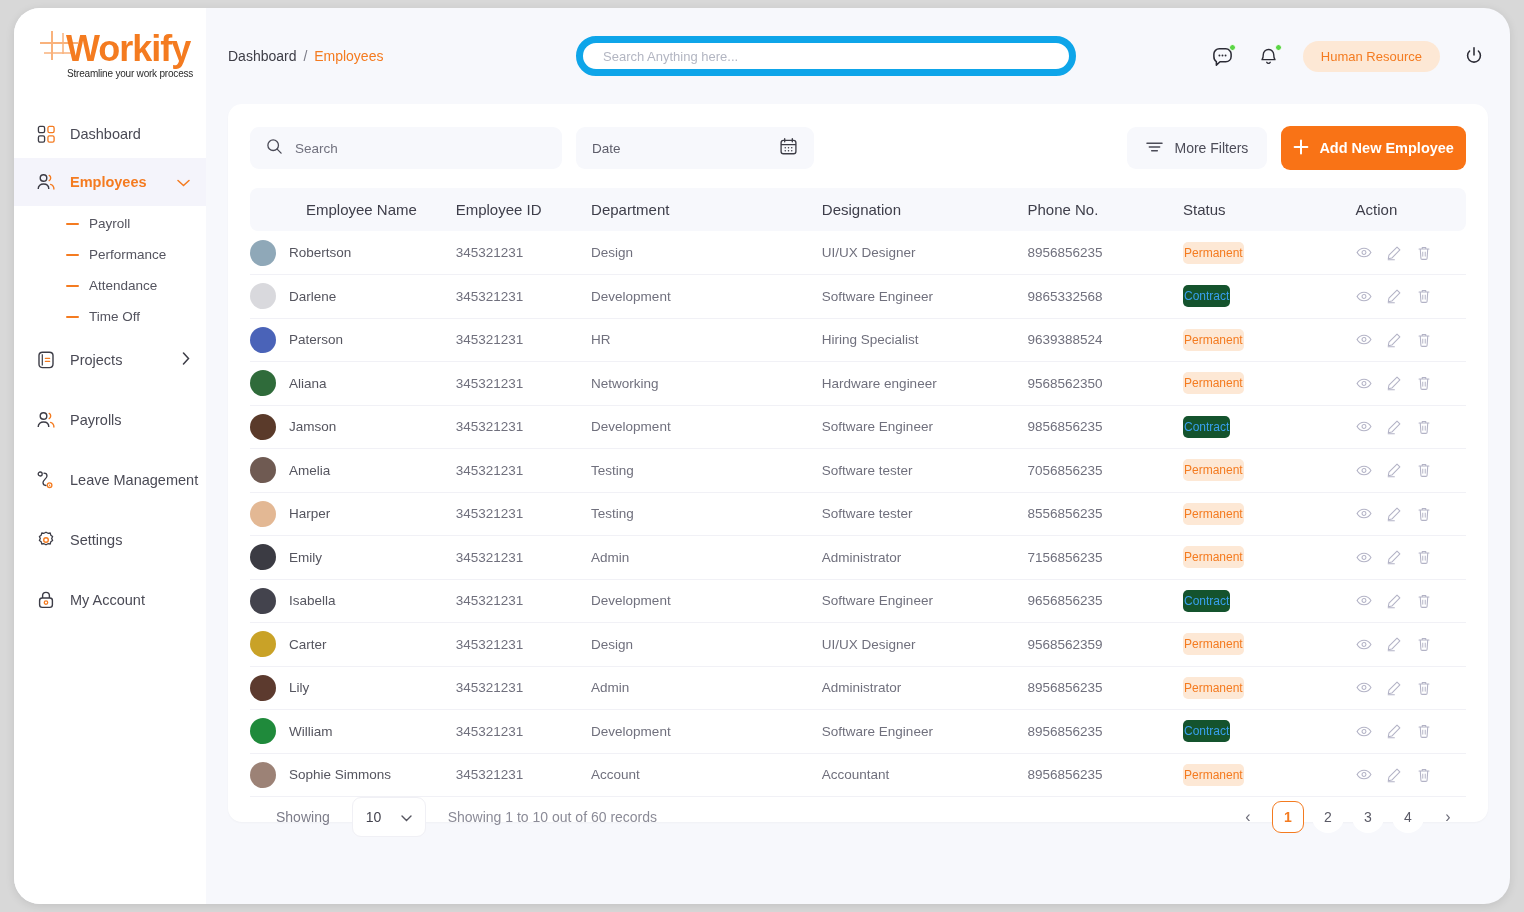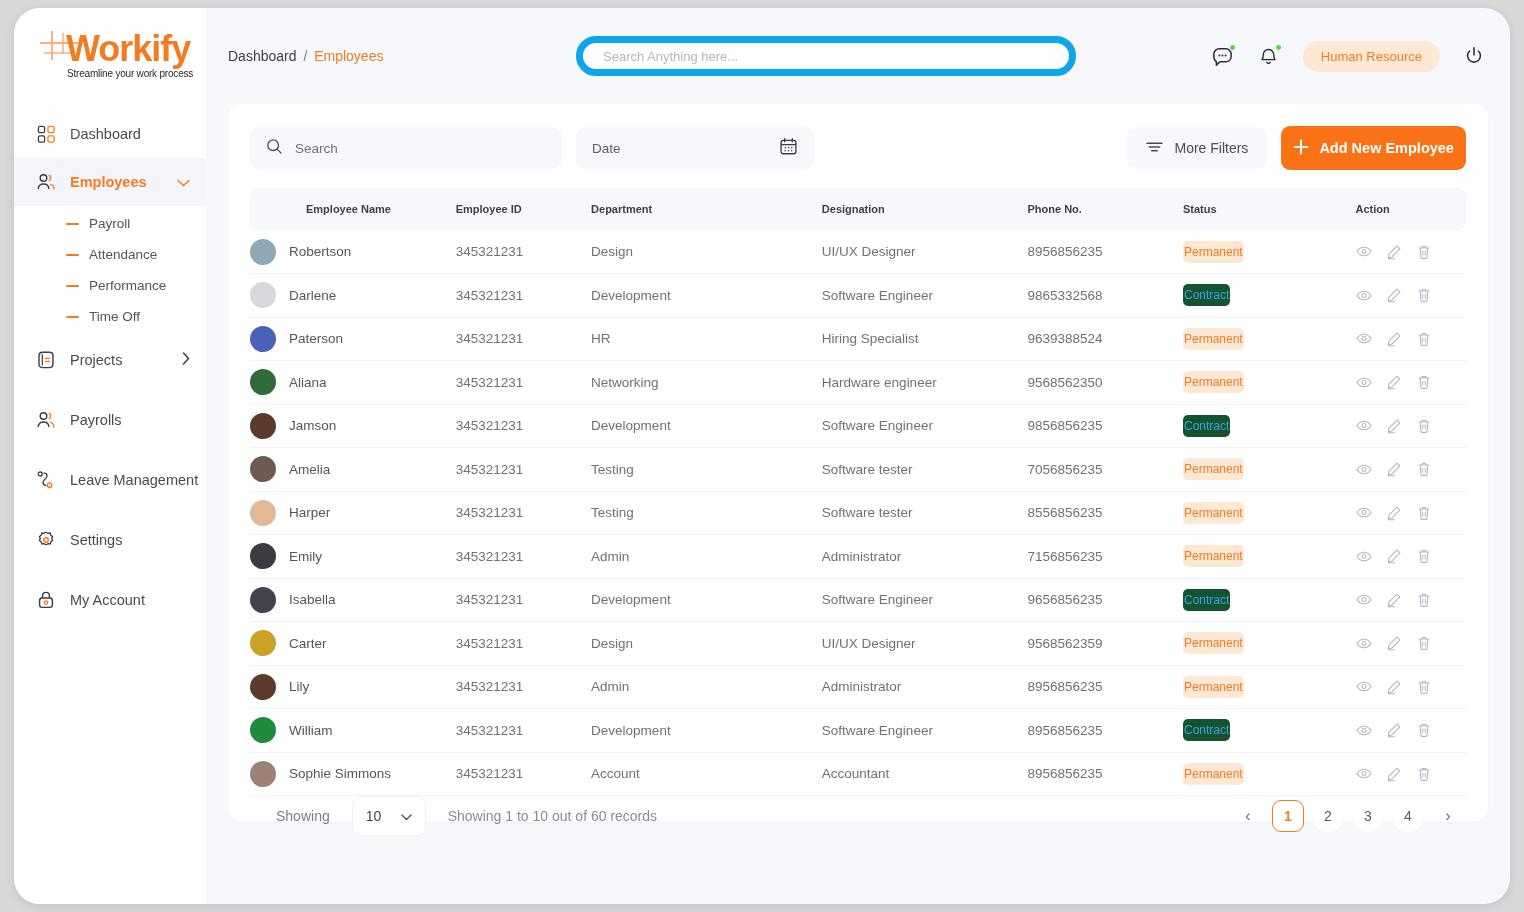--- a/index.html
+++ b/index.html
@@ -173,21 +173,21 @@
     padding: 0 12px; color: #fff; font-size: 14.5px; font-weight: 700;
     cursor: pointer; border: 0;
     font-family: inherit;
   }
 
   
   .tbl-wrap { padding: 18px 22px 0 22px; flex: 1 1 auto; }
   table { width: 100%; border-collapse: collapse; table-layout: fixed; }
   thead tr { background: #f7f8fc; }
   thead th {
-    font-size: 11px; font-weight: 700; color: #3e3e4a;
+    font-size: 15px; font-weight: 400; color: #3e3e4a;
     text-align: left; padding: 13px 0; height: 42px;
   }
   thead th:first-child { border-radius: 8px 0 0 8px; padding-left: 56px; }
   thead th:last-child { border-radius: 0 8px 8px 0; }
   tbody td {
     font-size: 13.5px; color: #70707d;
     padding: 0; height: 43.5px;
     border-bottom: 1px solid #f1f1f6;
     vertical-align: middle;
   }
@@ -296,25 +296,25 @@
         </span>
       </div>
 
       <div class="sub-nav">
         <div class="sub-item">
           <span class="dash"></span>
           <span>Payroll</span>
         </div>
         <div class="sub-item">
           <span class="dash"></span>
-          <span>Attendance</span>
+          <span>Performance</span>
         </div>
         <div class="sub-item">
           <span class="dash"></span>
-          <span>Performance</span>
+          <span>Attendance</span>
         </div>
         <div class="sub-item">
           <span class="dash"></span>
           <span>Time Off</span>
         </div>
       </div>
 
       <div class="nav-item">
         <span class="ico">
           <svg width="20" height="20" viewBox="0 0 20 20">

